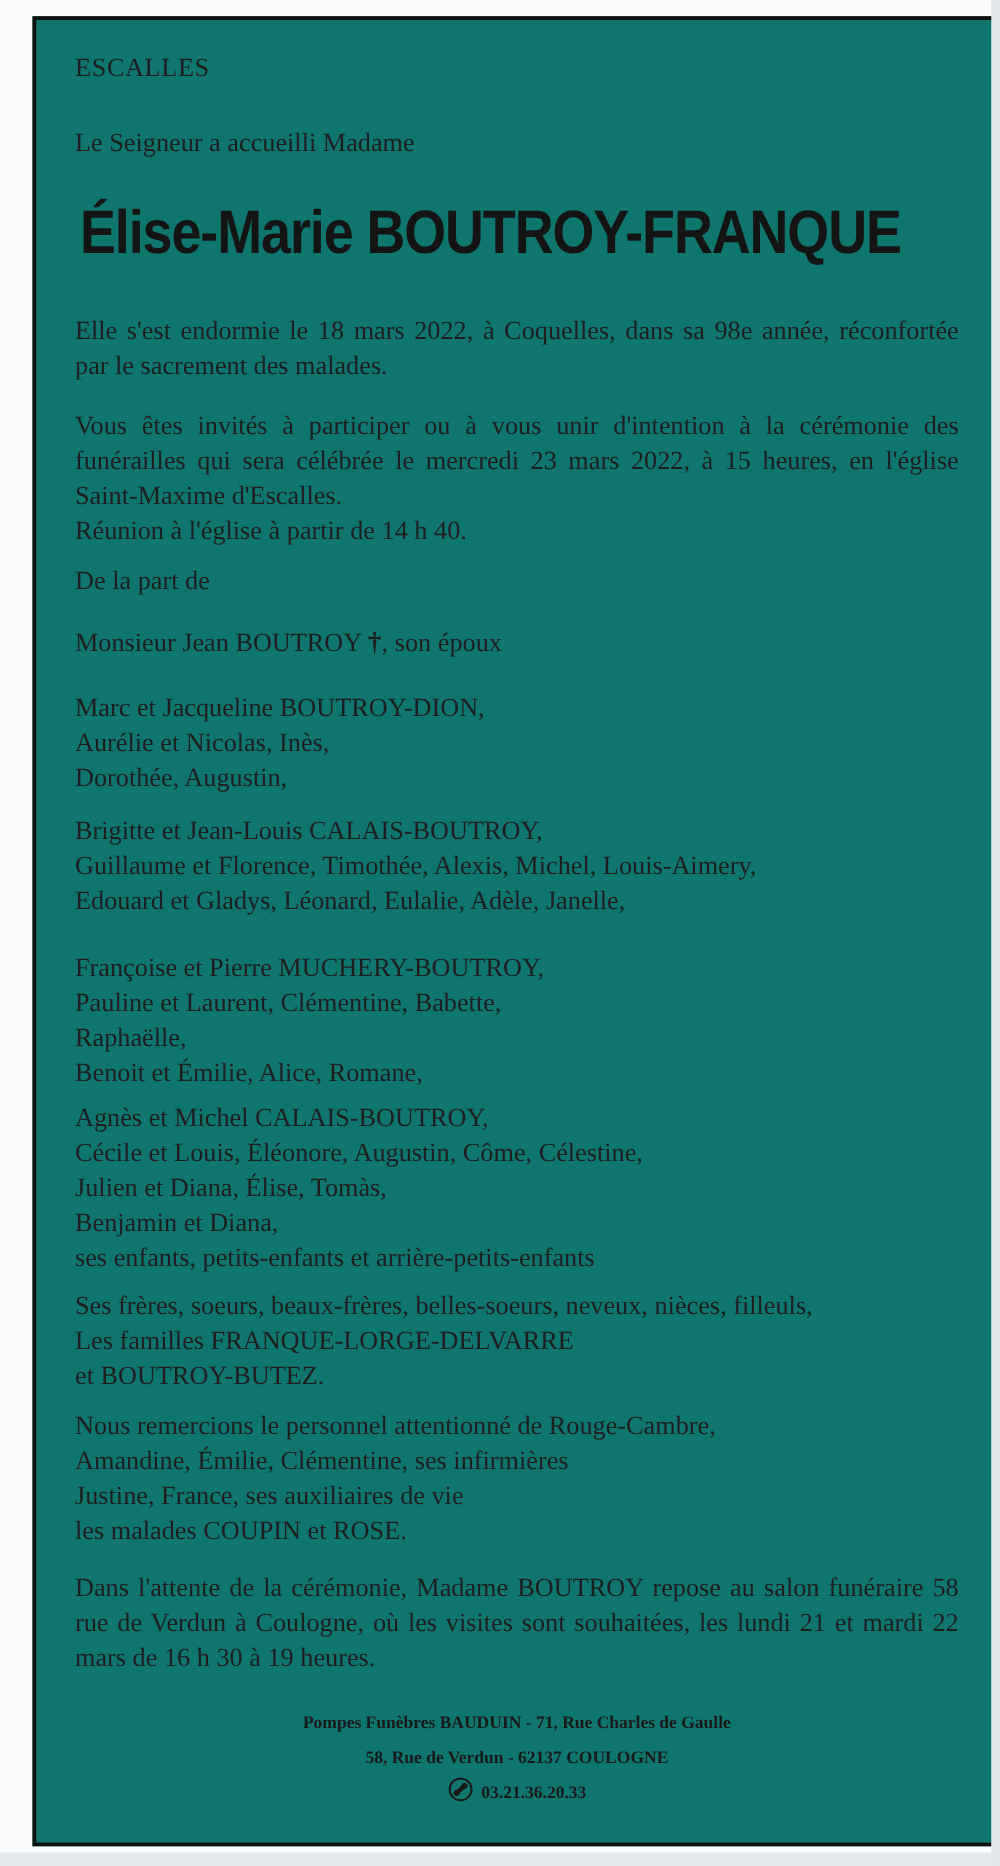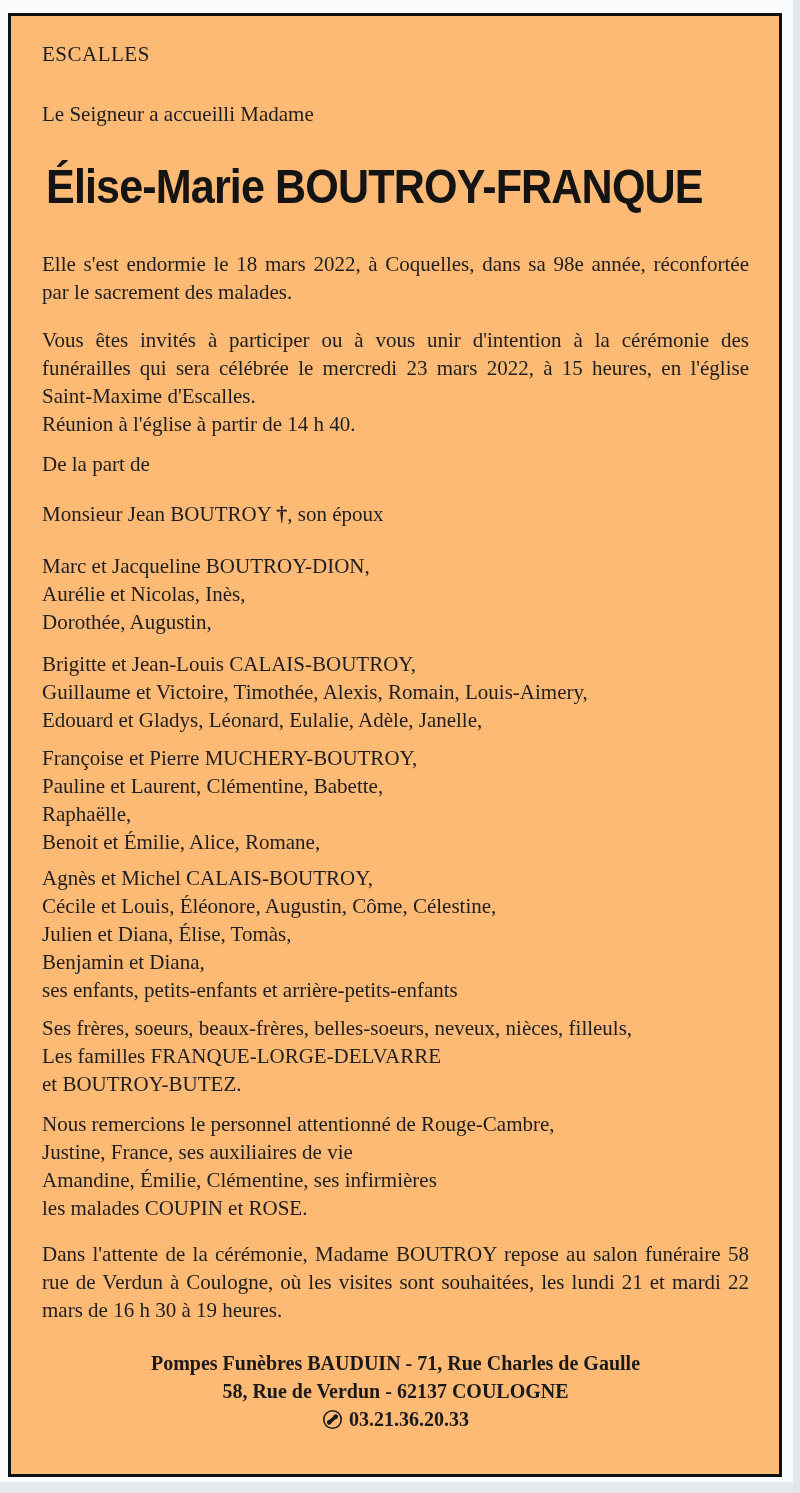--- a/index.html
+++ b/index.html
@@ -30,27 +30,27 @@
   }
   .scan::before {
     content: "";
     position: absolute;
     left: 0; bottom: 0;
     width: 100%; height: 11px;
     background: #e6e9ec;
   }
   .frame {
     position: absolute;
-    left: 8px;
+    left: 26px;
     top: 13px;
     width: 774px;
     height: 1464px;
     box-sizing: border-box;
     border: 3px solid #101011;
-    background: #fdba74;
+    background: #0f766e;
     padding: 24px 30px 0 31px;
   }
   .line, .para {
     font-size: 21px;
     line-height: 28px;
     margin: 0;
   }
   .para.just {
     text-align: justify;
   }
@@ -70,30 +70,30 @@
     transform-origin: 0 50%;
     color: #141415;
   }
   .p-death   { margin-top: 38px; }
   .p-ceremony{ margin-top: 20px; }
   .p-meeting { margin-top: 0; }
   .part-label{ margin-top: 12px; }
   .spouse    { margin-top: 22px; }
   .family-1  { margin-top: 24px; }
   .family-2  { margin-top: 14px; }
-  .family-3  { margin-top: 10px; }
+  .family-3  { margin-top: 26px; }
   .family-4  { margin-top: 8px; }
   .relatives { margin-top: 10px; }
   .thanks    { margin-top: 12px; }
   .p-repose  { margin-top: 18px; }
   .footer {
     margin-top: 25px;
     text-align: center;
     font-weight: 700;
-    font-size: 20px;
+    font-size: 14px;
     line-height: 28px;
     color: #19191b;
   }
   .cross {
     font-weight: 700;
     font-size: 22px;
   }
   .phone-icon {
     display: inline-block;
     vertical-align: -4px;
@@ -141,21 +141,21 @@
     </div>
 
     <div class="family-1">
       <div class="line">Marc et Jacqueline BOUTROY-DION,</div>
       <div class="line">Aurélie et Nicolas, Inès,</div>
       <div class="line">Dorothée, Augustin,</div>
     </div>
 
     <div class="family-2">
       <div class="line">Brigitte et Jean-Louis CALAIS-BOUTROY,</div>
-      <div class="line">Guillaume et Victoire, Timothée, Alexis, Romain, Louis-Aimery,</div>
+      <div class="line">Guillaume et Florence, Timothée, Alexis, Michel, Louis-Aimery,</div>
       <div class="line">Edouard et Gladys, Léonard, Eulalie, Adèle, Janelle,</div>
     </div>
 
     <div class="family-3">
       <div class="line">Françoise et Pierre MUCHERY-BOUTROY,</div>
       <div class="line">Pauline et Laurent, Clémentine, Babette,</div>
       <div class="line">Raphaëlle,</div>
       <div class="line">Benoit et Émilie, Alice, Romane,</div>
     </div>
 
@@ -168,22 +168,22 @@
     </div>
 
     <div class="relatives">
       <div class="line">Ses frères, soeurs, beaux-frères, belles-soeurs, neveux, nièces, filleuls,</div>
       <div class="line">Les familles FRANQUE-LORGE-DELVARRE</div>
       <div class="line">et BOUTROY-BUTEZ.</div>
     </div>
 
     <div class="thanks">
       <div class="line">Nous remercions le personnel attentionné de Rouge-Cambre,</div>
+      <div class="line">Amandine, Émilie, Clémentine, ses infirmières</div>
       <div class="line">Justine, France, ses auxiliaires de vie</div>
-      <div class="line">Amandine, Émilie, Clémentine, ses infirmières</div>
       <div class="line">les malades COUPIN et ROSE.</div>
     </div>
 
     <p class="para just p-repose">Dans l'attente de la cérémonie, Madame BOUTROY repose au salon funéraire 58 rue de Verdun à Coulogne, où les visites sont souhaitées, les lundi 21 et mardi 22 mars de 16 h 30 à 19 heures.</p>
 
     <div class="footer">
       <div>Pompes Funèbres BAUDUIN - 71, Rue Charles de Gaulle</div>
       <div>58, Rue de Verdun - 62137 COULOGNE</div>
       <div>
         <span class="phone-icon">

